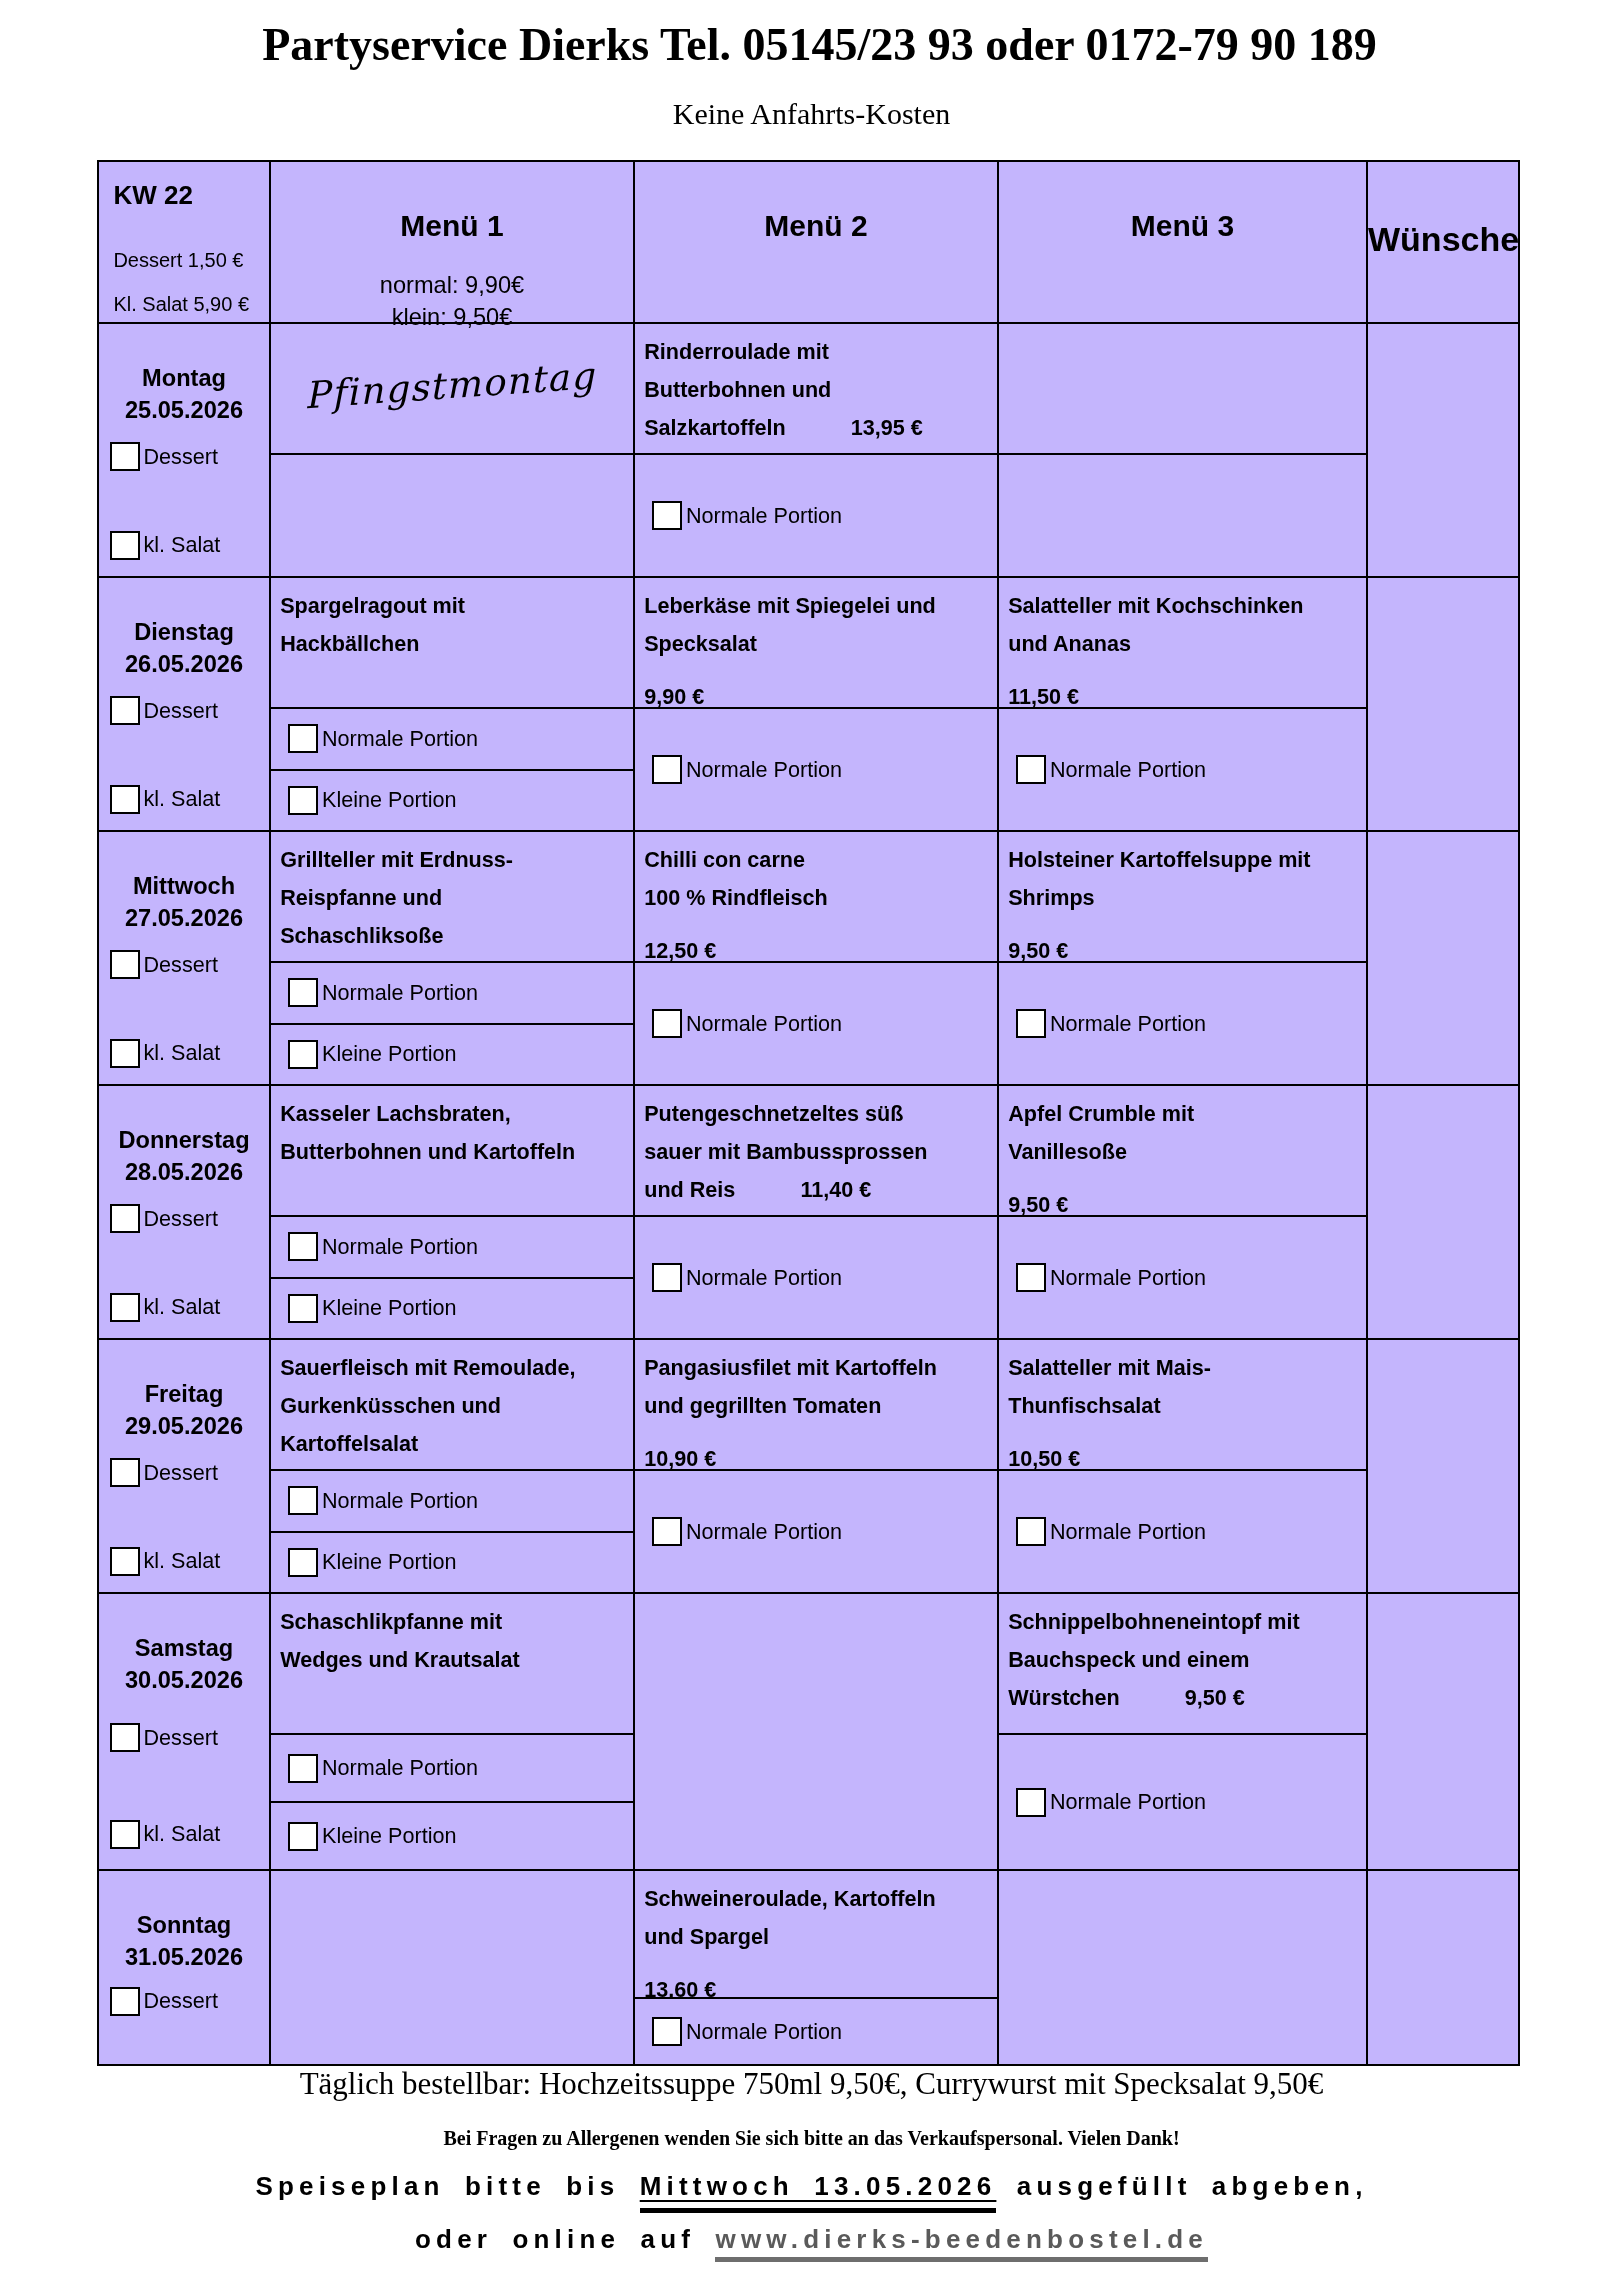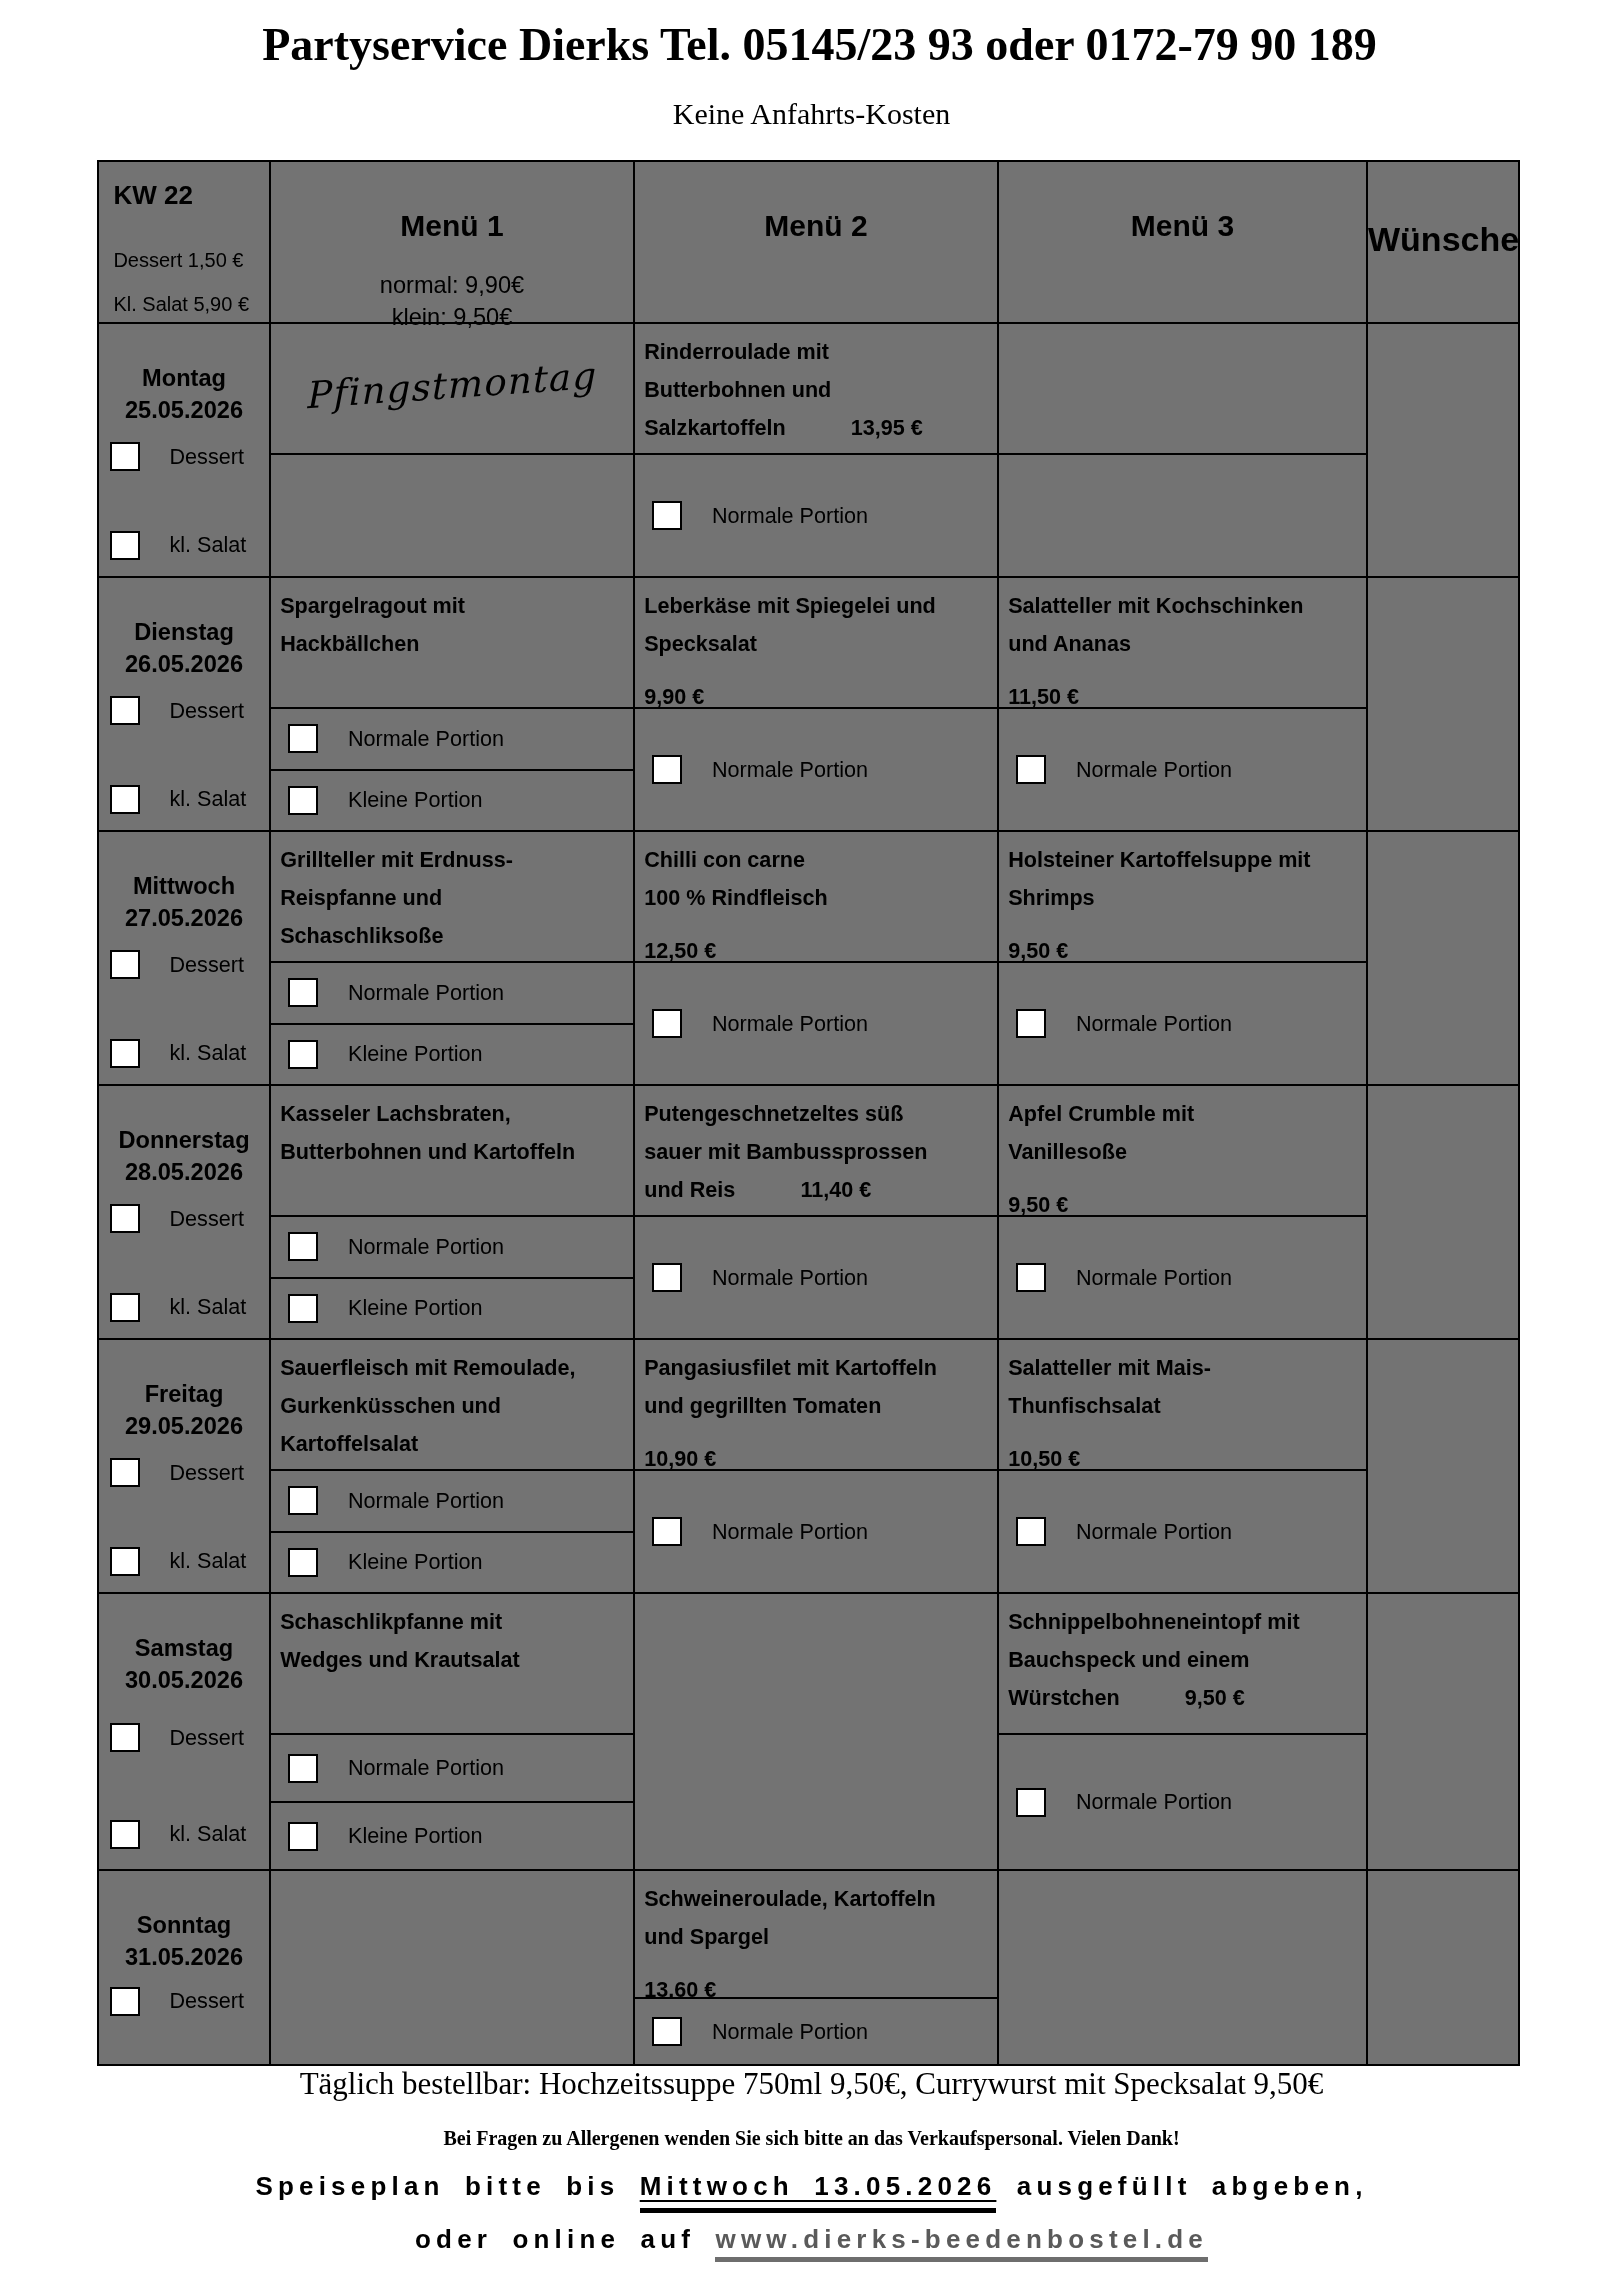--- a/index.html
+++ b/index.html
@@ -15,21 +15,21 @@
     font-weight:bold; font-size:46px; white-space:nowrap;
   }
   .subtitle {
     position:absolute; top:97px; left:0; width:100%;
     text-align:center; font-family:"Liberation Serif", serif;
     font-size:30px;
   }
   
   .tbl {
     position:absolute; left:97px; top:160px;
-    border:2px solid #000; background:#737373;
+    border:2px solid #000; background:#c4b5fd;
   }
   .row { display:flex; border-top:2px solid #000; }
   .row:first-child { border-top:none; }
   .cell { position:relative; box-sizing:border-box; border-left:2px solid #000; }
   .cell:first-child { border-left:none; }
   .w0{width:170px} .w1{width:364px} .w2{width:364px} .w3{width:369px} .w4{width:152px}
   .hh{height:160px} .hd{height:252px} .hs{height:275px} .hn{height:193px}
   .hh .cell,.hd .cell,.hs .cell,.hn .cell { height:100%; }
 
   
@@ -63,21 +63,21 @@
   .pin  { font-weight:bold; font-size:21.6px; margin-left:65px; }
   .pin:empty { margin-left:0; }
   .pline { margin:21px 0 0 0; font-weight:bold; font-size:21.6px; line-height:26px; }
   .pline:empty { display:none; }
   .holiday {
     display:flex; height:105px; align-items:center; justify-content:center;
     font-family:"DejaVu Serif", serif; font-style:italic; font-size:37px;
     transform:rotate(-4deg) skewX(-4deg); letter-spacing:1.3px;
   }
   .opts { flex:1 1 auto; display:flex; flex-direction:column; }
-  .opt  { flex:1 1 0; display:flex; align-items:center; gap:30px; padding-left:17px; font-size:21.6px; }
+  .opt  { flex:1 1 0; display:flex; align-items:center; gap:4px; padding-left:17px; font-size:21.6px; }
   .opt.k { border-top:2px solid #000; }
   .cb {
     width:30px; height:29px; flex:0 0 auto; box-sizing:border-box;
     border:2px solid #000; background:#fff;
   }
 
   
   .f1 {
     position:absolute; top:2066px; left:0; width:100%; text-align:center;
     font-family:"Liberation Serif", serif; font-size:31px; white-space:nowrap;

